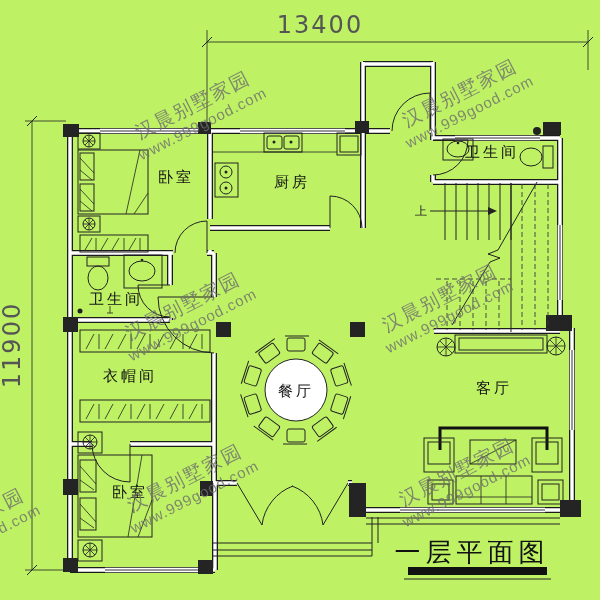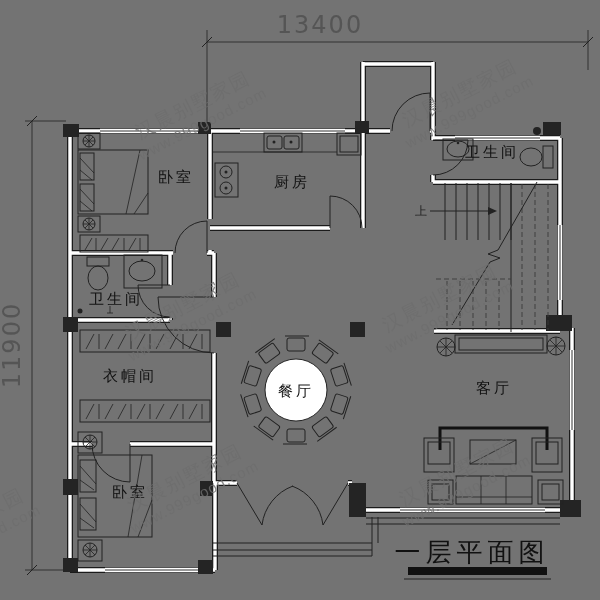--- a/index.html
+++ b/index.html
@@ -1,16 +1,16 @@
 <!DOCTYPE html>
 <html><head>
 <meta charset="utf-8">
 <style>
   html,body{margin:0;padding:0;background:#e8e8e8;}
-  #canvas{position:relative;width:600px;height:600px;background:#737373;overflow:hidden;
+  #canvas{position:relative;width:600px;height:600px;background:#bef264;overflow:hidden;
           font-family:"Liberation Sans",sans-serif;}
   svg text{user-select:none;}
   .wall{stroke:#1b1b1b;stroke-width:6;fill:none;}
   .wallin{stroke:#ffffff;stroke-width:3.4;fill:none;}
   .winout{stroke:#1b1b1b;stroke-width:6;fill:none;}
   .winwhite{stroke:#ffffff;stroke-width:4.6;fill:none;}
   .winmid{stroke:#1b1b1b;stroke-width:0.9;fill:none;}
   .thin{stroke:#222;stroke-width:1;fill:none;}
   .thin2{stroke:#222;stroke-width:0.8;fill:none;}
   .dash{stroke:#3a3a3a;stroke-width:0.9;fill:none;stroke-dasharray:5 3;}

